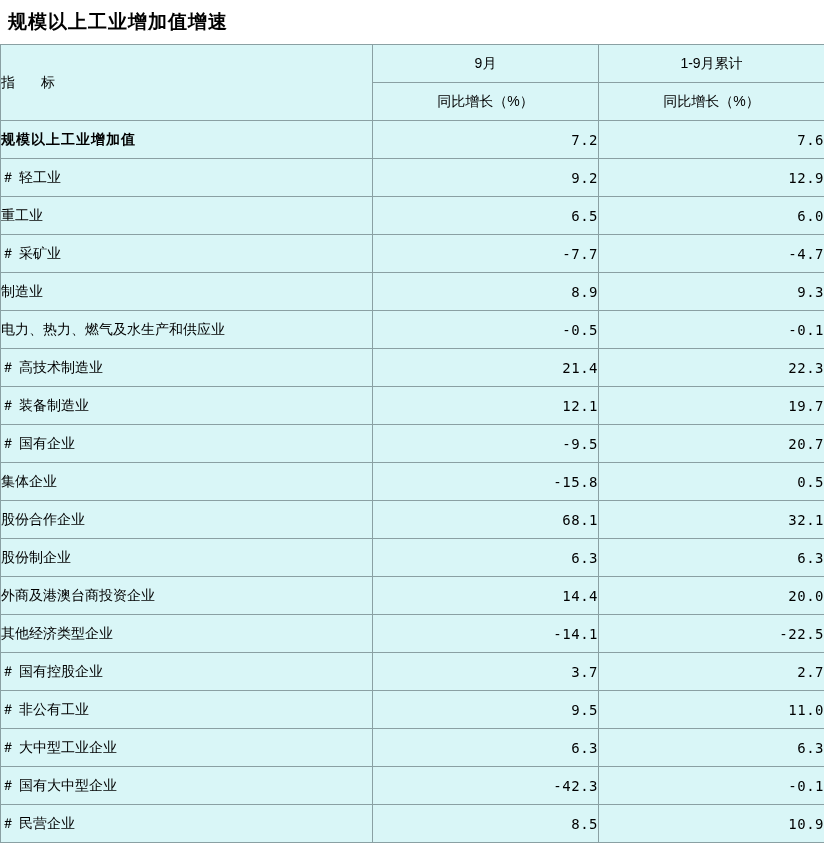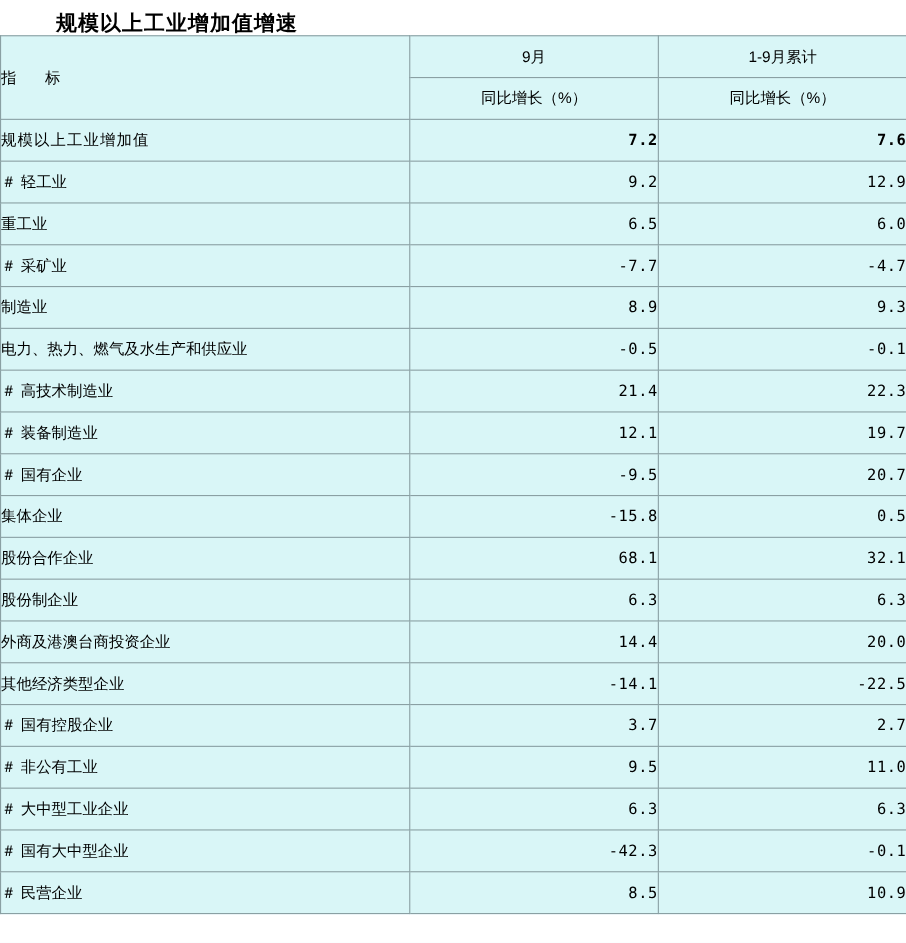--- a/index.html
+++ b/index.html
@@ -14,24 +14,23 @@
     color: #000000;
     overflow: hidden;
   }
   .page {
     position: relative;
     width: 824px;
     height: 857px;
     box-sizing: border-box;
   }
   .title-bar {
-    height: 32px;
+    height: 44px;
     padding: 8px 0 0 8px;
     box-sizing: border-box;
-    margin-left: 43px;
   }
   .title-bar .title {
     font-size: 19px;
     font-weight: bold;
     letter-spacing: 1px;
     line-height: 28px;
     white-space: nowrap;
   }
   table.data {
     border-collapse: collapse;
@@ -71,33 +70,33 @@
     margin-top: 11px;
   }
   td.label {
     text-align: left;
     vertical-align: middle;
     font-size: 14px;
     padding-left: 8px;
     white-space: nowrap;
   }
   td.label.bold {
-    font-weight: normal;
+    font-weight: bold;
     letter-spacing: 1px;
   }
   td.num {
     text-align: right;
     vertical-align: middle;
     padding-right: 14px;
     font-size: 14px;
     font-family: "DejaVu Sans Mono", monospace;
     letter-spacing: 0.5px;
   }
   td.num.bold {
-    font-weight: bold;
+    font-weight: normal;
     text-align: right;
   }
   .ind-0 { padding-left: 8px; }
   .ind-1 { padding-left: 28px; margin-left: 40px; }
   .ind-2 { padding-left: 48px; }
   .ind-3 { padding-left: 62px; }
 </style>
 </head>
 <body>
 

